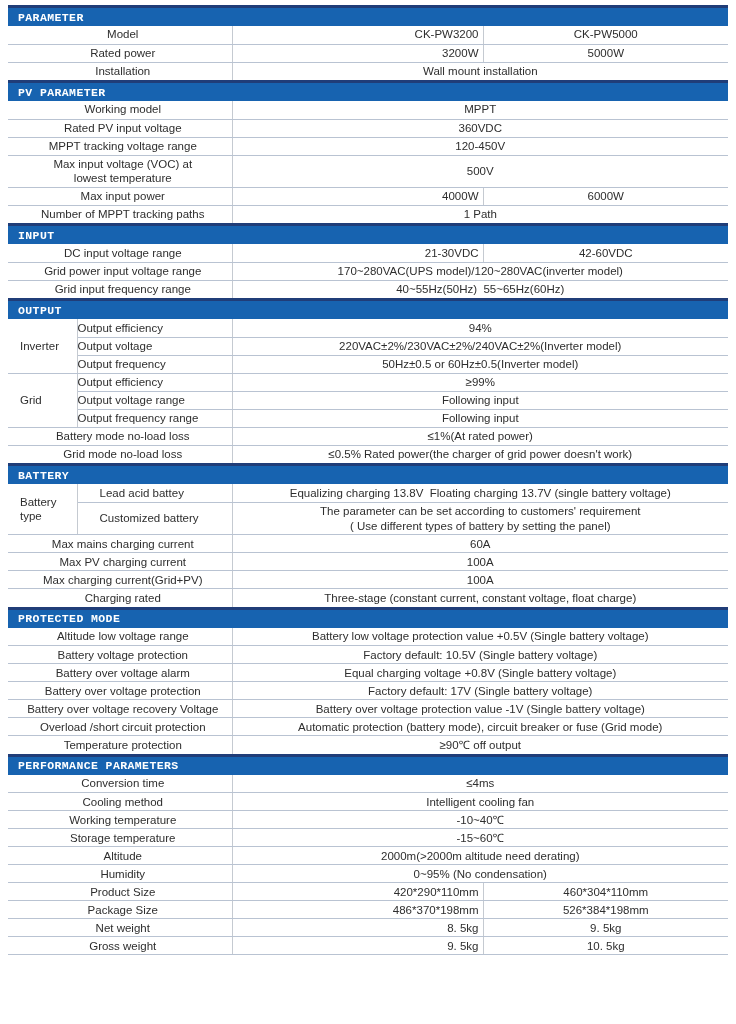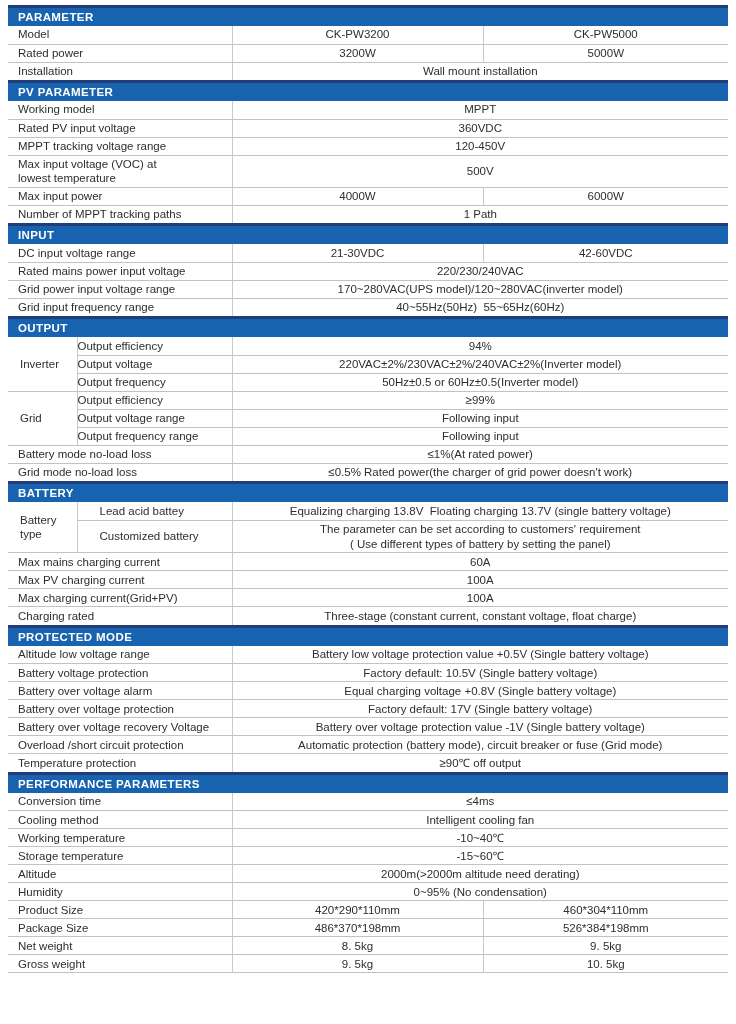--- a/index.html
+++ b/index.html
@@ -25,56 +25,57 @@
     border-top:3px solid var(--header-rule);
     background:var(--header-bg);
     color:var(--header-text);
     height:21px;
     display:flex;
     align-items:center;
     padding-left:10px;
     font-size:11.5px;
     font-weight:bold;
     letter-spacing:0.4px;
+    font-family:Liberation Mono, monospace;
   }
   table.spec-table{
     width:720px;
     border-collapse:collapse;
     table-layout:fixed;
   }
   td{
     font-size:11.5px;
     line-height:1.28;
     height:18px;
     padding:1px 4px;
     border-bottom:1px solid var(--row-line);
     white-space:pre-line;
     vertical-align:middle;
     overflow:hidden;
   }
   tr:last-child td{border-bottom:none;}
   .spec-section:last-child tr:last-child td{border-bottom:1px solid var(--row-line);}
   td.cell-label{
-    text-align:left;
+    text-align:center;
     padding-left:10px;
     border-right:1px solid var(--divider);
   }
   td.cell-group{
     text-align:left;
     padding-left:12px;
     border-right:1px solid var(--divider);
   }
   td.cell-sub{
     text-align:left;
     padding-left:0;
     border-right:1px solid var(--divider);
   }
   .sec-4 td.cell-sub{padding-left:22px;}
   td.cell-value{text-align:center;}
-  td.cell-value.has-divider{border-right:1px solid var(--divider);}
+  td.cell-value.has-divider{border-right:1px solid var(--divider);text-align:right;}
 </style>
 </head>
 <body>
 
 <main>
     <section class="spec-section sec-0">
       <div class="sec-header">
         <span>PARAMETER</span>
       </div>
       <table class="spec-table">
@@ -154,24 +155,20 @@
           <col style="width: 251px;">
           <col style="width: 245px;">
         </colgroup>
         <tbody>
           <tr>
             <td class="cell-label" colspan="2">DC input voltage range</td>
             <td class="cell-value has-divider">21-30VDC</td>
             <td class="cell-value">42-60VDC</td>
           </tr>
           <tr>
-            <td class="cell-label" colspan="2">Rated mains power input voltage</td>
-            <td class="cell-value" colspan="2">220/230/240VAC</td>
-          </tr>
-          <tr>
             <td class="cell-label" colspan="2">Grid power input voltage range</td>
             <td class="cell-value" colspan="2">170~280VAC(UPS model)/120~280VAC(inverter model)</td>
           </tr>
           <tr>
             <td class="cell-label" colspan="2">Grid input frequency range</td>
             <td class="cell-value" colspan="2">40~55Hz(50Hz)&nbsp; 55~65Hz(60Hz)</td>
           </tr>
         </tbody>
       </table>
     </section>

